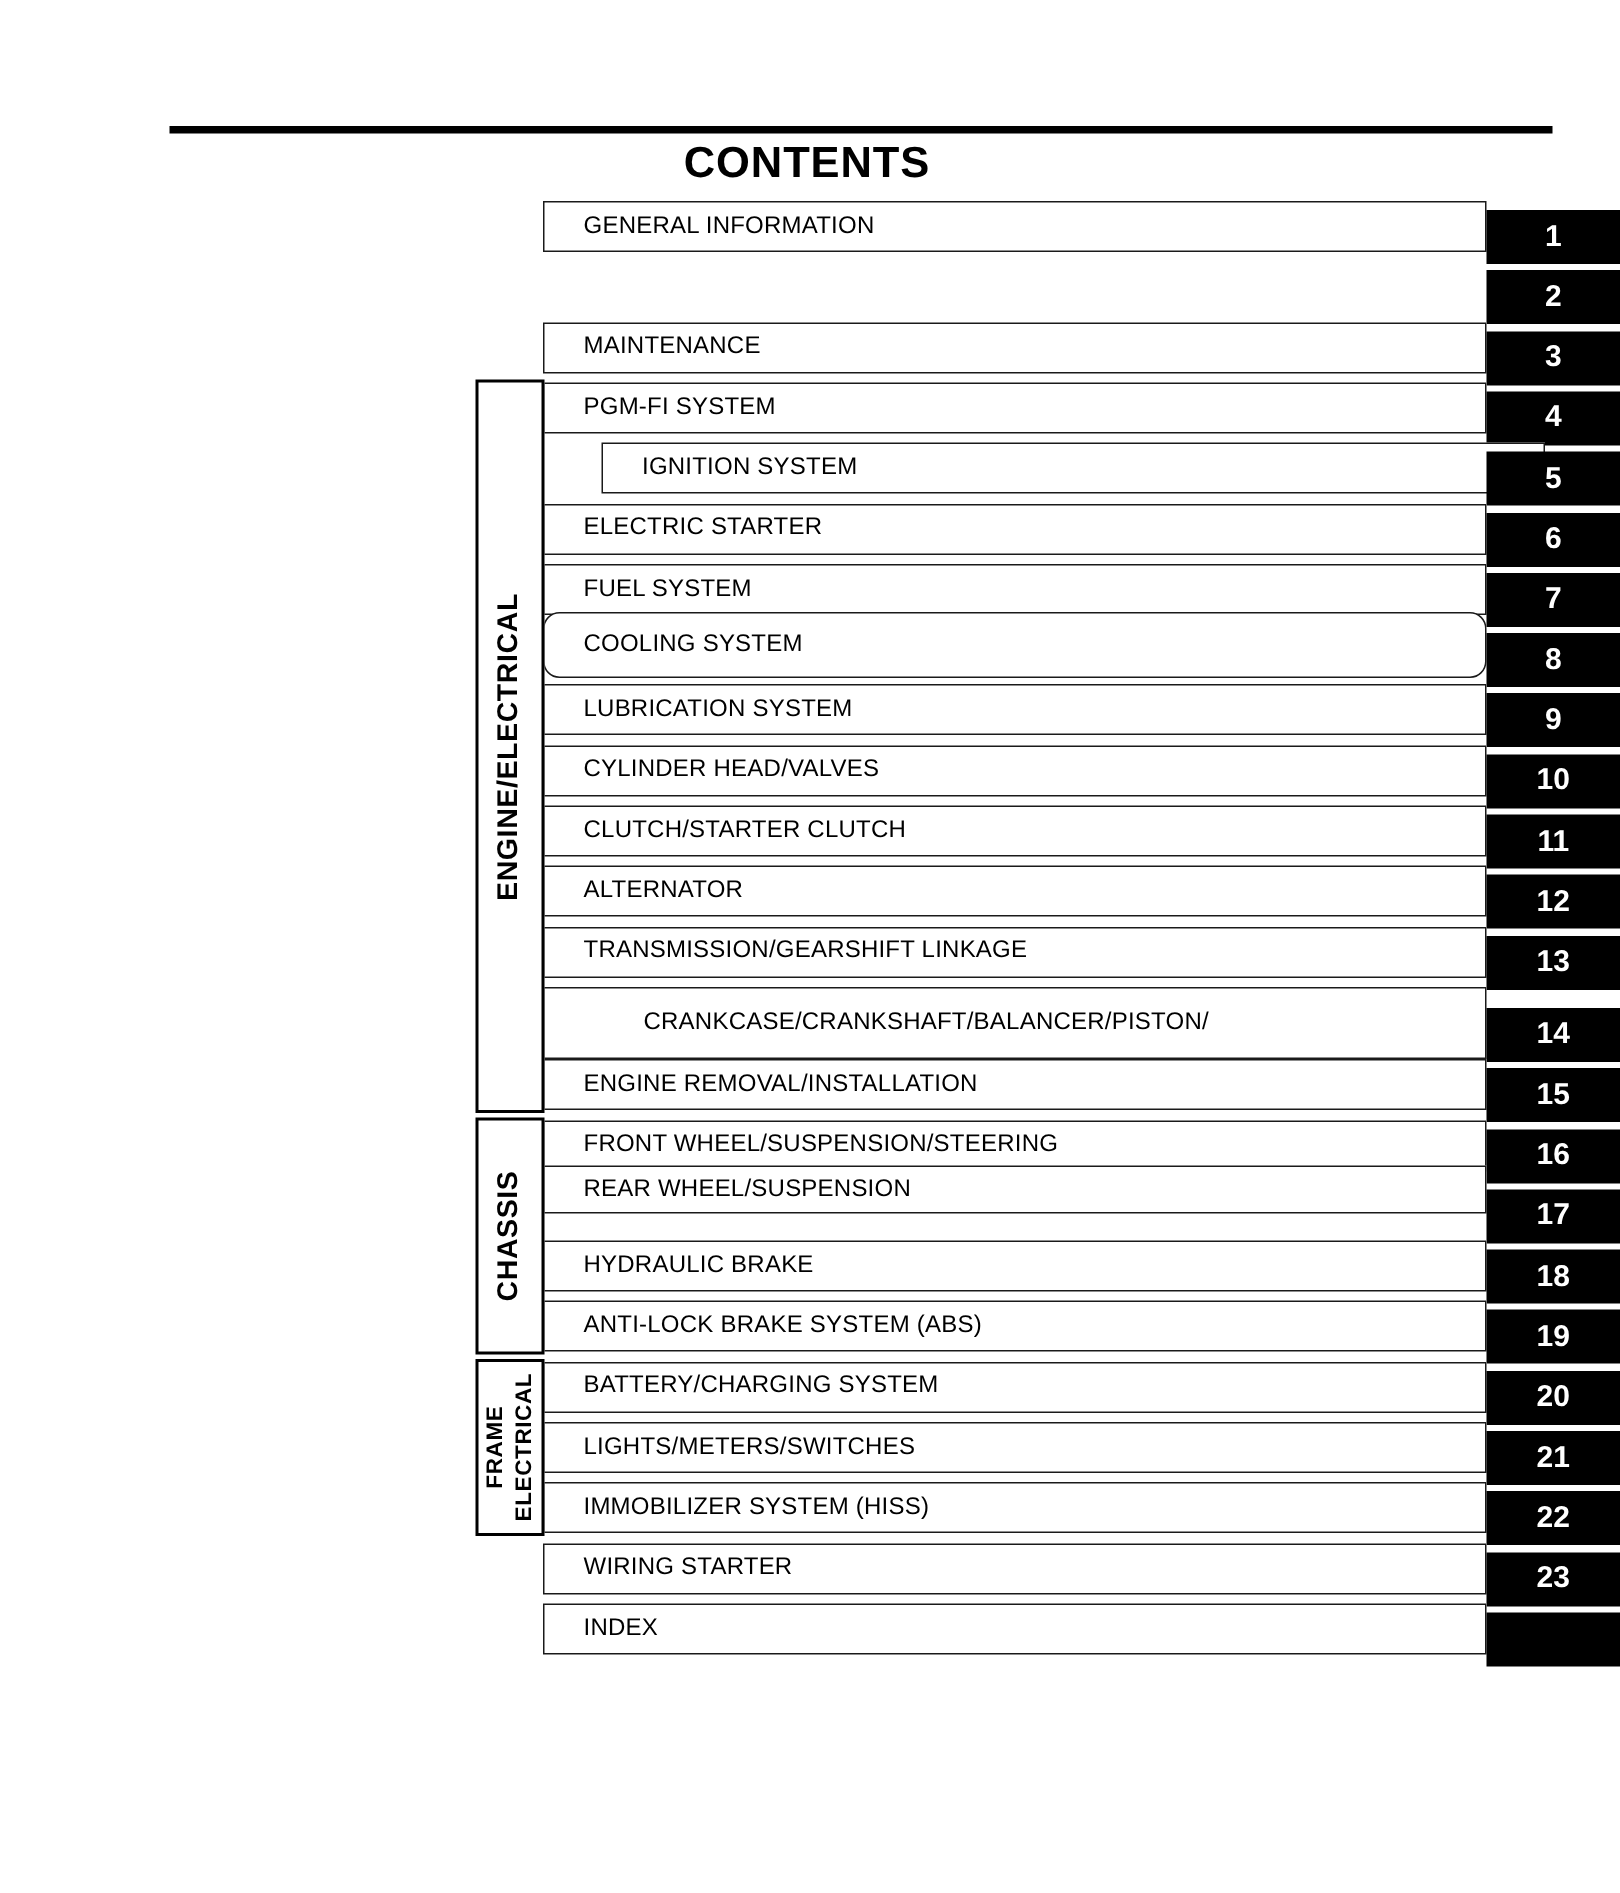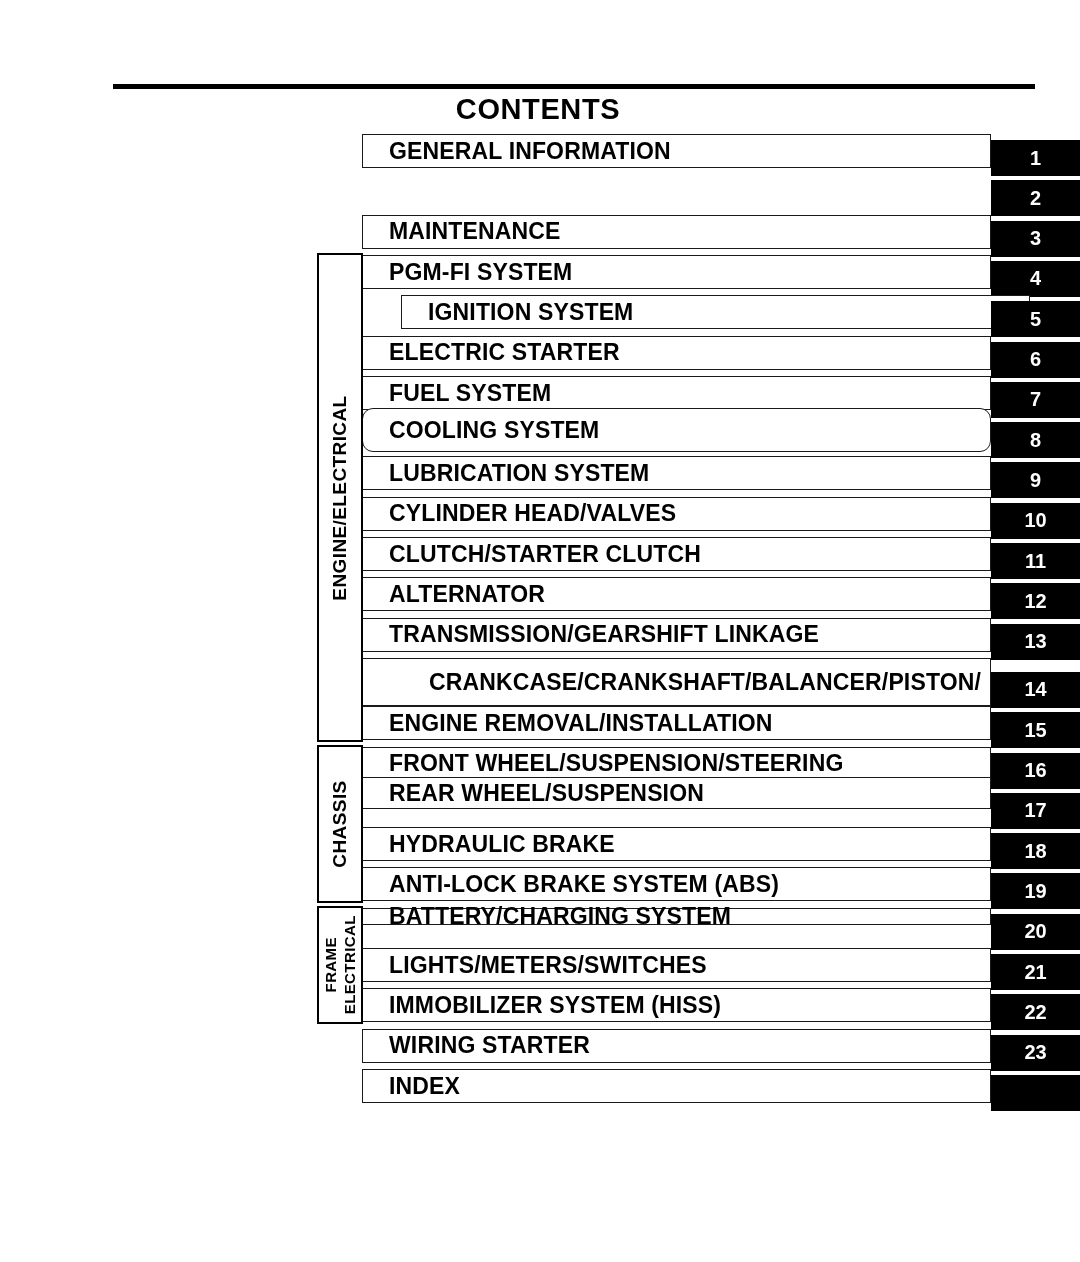--- a/index.html
+++ b/index.html
@@ -61,22 +61,22 @@
     position: absolute;
     left: 362px;
     width: 629px;
     box-sizing: border-box;
     border: 1px solid #1a1a1a;
     background: #ffffff;
     display: flex;
     align-items: center;
   }
   .row-box .row-label {
-    font-size: 23px;
-    font-weight: bold;
+    font-size: 16px;
+    font-weight: normal;
     letter-spacing: 0.15px;
     padding-left: 26px;
     white-space: nowrap;
     line-height: 1.15;
     text-align: right;
   }
 
   
   .row-tab {
     position: absolute;
@@ -231,21 +231,21 @@
       </div>
       <div class="row-tab" style="top: 833.1px; height: 36px;">
         <span>18</span>
       </div>
       <div class="row-box" style="top: 867.4px; height: 34px;">
         <span class="row-label">ANTI-LOCK BRAKE SYSTEM (ABS)</span>
       </div>
       <div class="row-tab" style="top: 873.4px; height: 36px;">
         <span>19</span>
       </div>
-      <div class="row-box" style="top: 907.7px; height: 17px;">
+      <div class="row-box" style="top: 907.7px; height: 34px;">
         <span class="row-label">BATTERY/CHARGING SYSTEM</span>
       </div>
       <div class="row-tab" style="top: 913.7px; height: 36px;">
         <span>20</span>
       </div>
       <div class="row-box" style="top: 948px; height: 34px;">
         <span class="row-label">LIGHTS/METERS/SWITCHES</span>
       </div>
       <div class="row-tab" style="top: 954px; height: 36px;">
         <span>21</span>

